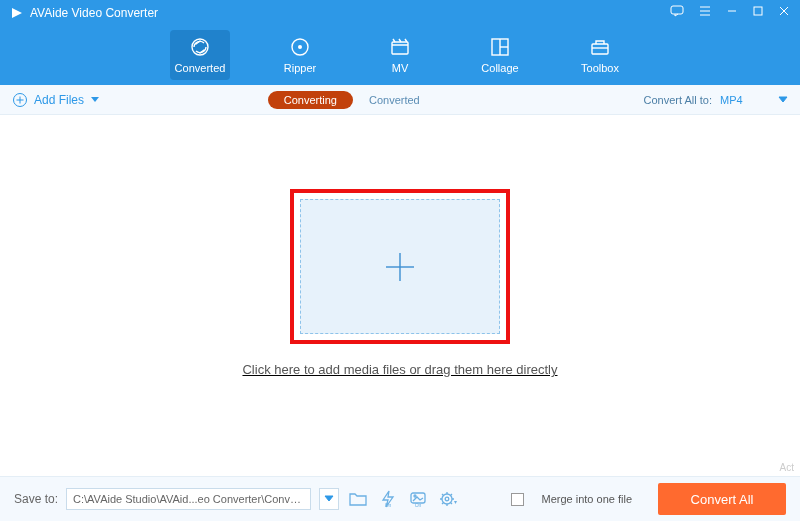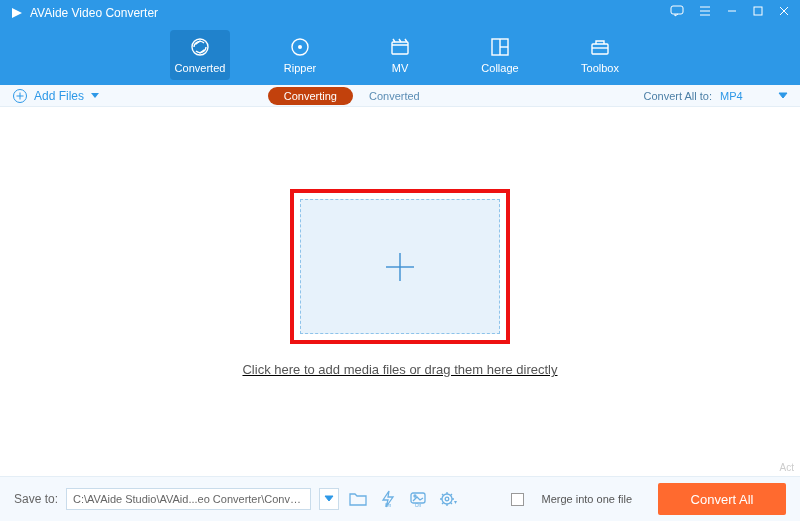--- a/index.html
+++ b/index.html
@@ -14,21 +14,21 @@
   .titlebar svg { stroke: #fff; fill: none; }
 
   
   .mainnav { height: 60px; background: #2d98e7; display: flex; justify-content: center; align-items: center; gap: 40px; }
   .nav-item { width: 60px; display: flex; flex-direction: column; align-items: center; justify-content: center; color: #fff; font-size: 11px; cursor: pointer; padding: 6px 0; border-radius: 4px; }
   .nav-item.active { background: #2082cc; }
   .nav-item .icon { height: 22px; display: flex; align-items: center; justify-content: center; margin-bottom: 4px; }
   .nav-item svg { stroke: #fff; fill: none; stroke-width: 1.4; }
 
   
-  .subbar { height: 22px; background: #f4f9fe; border-bottom: 1px solid #e4eef6; display: flex; align-items: center; padding: 0 12px; font-size: 12px; color: #2d98e7; }
+  .subbar { height: 30px; background: #f4f9fe; border-bottom: 1px solid #e4eef6; display: flex; align-items: center; padding: 0 12px; font-size: 12px; color: #2d98e7; }
   .addfiles { display: flex; align-items: center; gap: 6px; cursor: pointer; }
   .addfiles svg { stroke: #2d98e7; fill: none; }
   .subbar .center { flex: 1; display: flex; justify-content: center; gap: 0; }
   .pill { padding: 3px 16px; border-radius: 10px; font-size: 11px; cursor: pointer; color: #5b8db4; }
   .pill.active { background: #c2410c; color: #fff; }
   .convertall-to { display: flex; align-items: center; gap: 8px; font-size: 11px; padding-left: 40px; }
   .convertall-to .label { color: #4c7fa6; }
   .convertall-to .value { color: #2d98e7; min-width: 50px; }
   .convertall-to .caret svg { stroke: #2d98e7; fill: #2d98e7; }
 

